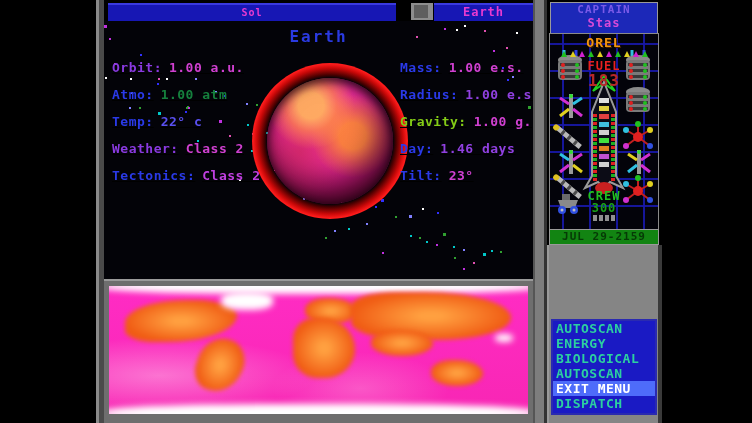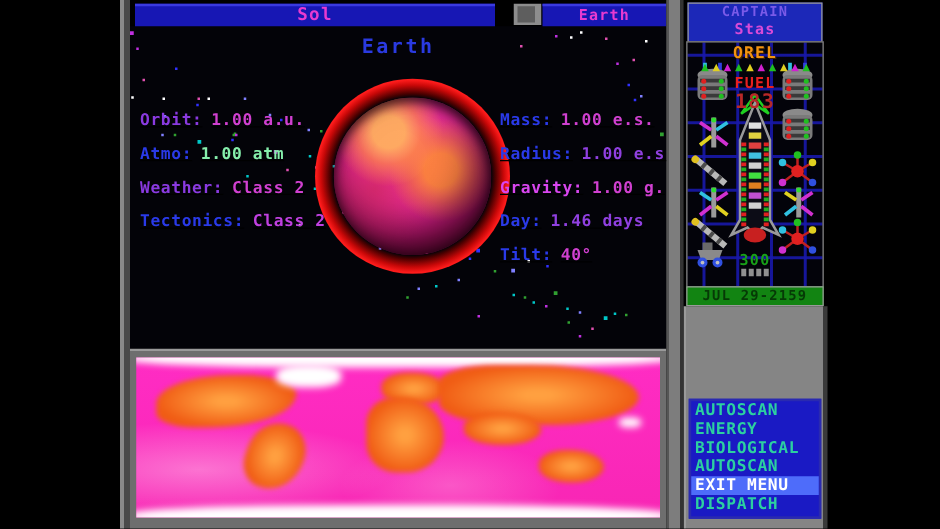--- a/index.html
+++ b/index.html
@@ -8,32 +8,32 @@
   .game{position:absolute;left:96px;top:0;width:566px;height:423px;background:#000;}
 
   
   .rail-left{position:absolute;left:0;top:0;width:8px;height:423px;
     background:linear-gradient(90deg,#8a8a8a 0 3px,#4a4a4a 3px 8px);}
   .rail-mid{position:absolute;left:437px;top:0;width:14px;height:423px;
     background:linear-gradient(90deg,#555 0 2px,#7d7d7d 2px 11px,#333 11px 14px);}
 
   
   .sol-bar{position:absolute;left:12px;top:3px;width:288px;height:17px;background:#1717b4;
-    border-top:2px solid #3a3ae0;text-align:center;color:#e83ad0;font-size:14px;line-height:15px;letter-spacing:1px;}
+    border-top:2px solid #3a3ae0;text-align:center;color:#e83ad0;font-size:10px;line-height:15px;letter-spacing:1px;}
   .notch{position:absolute;left:315px;top:3px;width:22px;height:17px;background:#8d8d8d;}
   .notch-inner{position:absolute;left:3px;top:2px;width:14px;height:13px;background:#5e5e5e;}
   .earth-bar{position:absolute;left:338px;top:3px;width:99px;height:17px;background:#1717b4;
     border-top:2px solid #3a3ae0;text-align:center;color:#e83ad0;font-size:12px;line-height:15px;letter-spacing:1px;}
 
   
   .viewport{position:absolute;left:8px;top:21px;width:429px;height:258px;background:#030308;overflow:hidden;}
   .star{position:absolute;width:2px;height:2px;}
   .vp-title{position:absolute;left:0;top:6px;width:429px;text-align:center;
     color:#2a3ae0;font-size:16px;letter-spacing:2px;z-index:3;}
-  .stats{position:absolute;top:68px;z-index:3;text-decoration:underline;}
+  .stats{position:absolute;top:39px;z-index:3;text-decoration:underline;}
   .stats-left{left:8px;}
   .stats-right{left:296px;}
   .stat-row{height:27px;font-size:13px;letter-spacing:0.5px;white-space:nowrap;}
   .stat-value{margin-left:7px;}
 
   
   .planet-ring{position:absolute;left:148px;top:42px;width:156px;height:156px;border-radius:50%;z-index:2;
     background:radial-gradient(circle,rgba(0,0,0,0) 57%,#4a0000 60%,#c80808 66%,#ff1c1c 70%,#960000 77%,rgba(40,0,0,0) 83%);}
   .planet-sphere{position:absolute;left:15px;top:15px;width:126px;height:126px;border-radius:50%;
     background:
@@ -117,45 +117,48 @@
 
     <div class="planet-ring">
       <div class="planet-sphere"></div>
     </div>
 
     <div class="stats stats-left">
       <div class="stat-row">
         <span class="stat-label" style="color: rgb(138, 58, 224);">Orbit:</span><span class="stat-value" style="color: rgb(208, 64, 208);">1.00 a.u.</span>
       </div>
       <div class="stat-row">
-        <span class="stat-label" style="color: rgb(42, 58, 232);">Atmo:</span><span class="stat-value" style="color: #86efac;">1.00 atm</span>
+        <span class="stat-label" style="color: rgb(42, 58, 232);">Atmo:</span><span class="stat-value" style="color: #15803d;">1.00 atm</span>
+      </div>
+      <div class="stat-row">
+        <span class="stat-label" style="color: rgb(42, 58, 232);">Temp:</span><span class="stat-value" style="color: rgb(90, 80, 240);">22° c</span>
       </div>
       <div class="stat-row">
         <span class="stat-label" style="color: rgb(138, 58, 224);">Weather:</span><span class="stat-value" style="color: rgb(208, 64, 208);">Class 2</span>
       </div>
       <div class="stat-row">
         <span class="stat-label" style="color: rgb(42, 58, 232);">Tectonics:</span><span class="stat-value" style="color: rgb(192, 64, 224);">Class 2</span>
       </div>
     </div>
 
     <div class="stats stats-right">
       <div class="stat-row">
         <span class="stat-label" style="color: rgb(42, 58, 232);">Mass:</span><span class="stat-value" style="color: rgb(208, 64, 208);">1.00 e.s.</span>
       </div>
       <div class="stat-row">
         <span class="stat-label" style="color: rgb(42, 58, 232);">Radius:</span><span class="stat-value" style="color: rgb(144, 64, 224);">1.00 e.s.</span>
       </div>
       <div class="stat-row">
-        <span class="stat-label" style="color: #d946ef;">Gravity:</span><span class="stat-value" style="color: rgb(208, 64, 208);">1.00 g.</span>
+        <span class="stat-label" style="color: #84cc16;">Gravity:</span><span class="stat-value" style="color: rgb(208, 64, 208);">1.00 g.</span>
       </div>
       <div class="stat-row">
         <span class="stat-label" style="color: rgb(42, 58, 232);">Day:</span><span class="stat-value" style="color: rgb(144, 64, 224);">1.46 days</span>
       </div>
       <div class="stat-row">
-        <span class="stat-label" style="color: rgb(42, 58, 232);">Tilt:</span><span class="stat-value" style="color: rgb(208, 64, 208);">40°</span>
+        <span class="stat-label" style="color: rgb(42, 58, 232);">Tilt:</span><span class="stat-value" style="color: rgb(208, 64, 208);">23°</span>
       </div>
     </div>
   <div class="star" style="left: 0px; top: 4px; background: rgb(192, 48, 224); width: 3px; height: 3px;"></div>
       <div class="star" style="left: 120px; top: 74px; background: rgb(48, 48, 255);"></div>
       <div class="star" style="left: 188px; top: 135px; background: rgb(0, 200, 200);"></div>
       <div class="star" style="left: 318px; top: 187px; background: rgb(255, 255, 255);"></div>
       <div class="star" style="left: 396px; top: 230px; background: rgb(48, 160, 48);"></div>
       <div class="star" style="left: 54px; top: 57px; background: rgb(224, 80, 176);"></div>
       <div class="star" style="left: 142px; top: 82px; background: rgb(128, 128, 255);"></div>
       <div class="star" style="left: 235px; top: 141px; background: rgb(192, 48, 224);"></div>
@@ -412,20 +415,21 @@
         <line x1="16" y1="17" x2="4" y2="26" stroke="#c02020" stroke-width="2"></line>
         <line x1="16" y1="17" x2="4" y2="10" stroke="#c02020" stroke-width="2"></line>
         <circle cx="16" cy="17" r="5" fill="#e02020"></circle>
         <circle cx="16" cy="4" r="3" fill="#20c020"></circle>
         <circle cx="28" cy="10" r="3" fill="#e0d020"></circle>
         <circle cx="28" cy="26" r="3" fill="#3050e0"></circle>
         <circle cx="4" cy="26" r="3" fill="#d030d0"></circle>
         <circle cx="4" cy="10" r="3" fill="#30c0e0"></circle>
       </svg>
 
+      <div class="crew-label">CREW</div>
       <div class="crew-value">300</div>
       <div class="ticks">
         <span class="tick"></span>
           <span class="tick"></span>
           <span class="tick"></span>
           <span class="tick"></span>
       </div>
     </div>
 
     <div class="date-bar">

